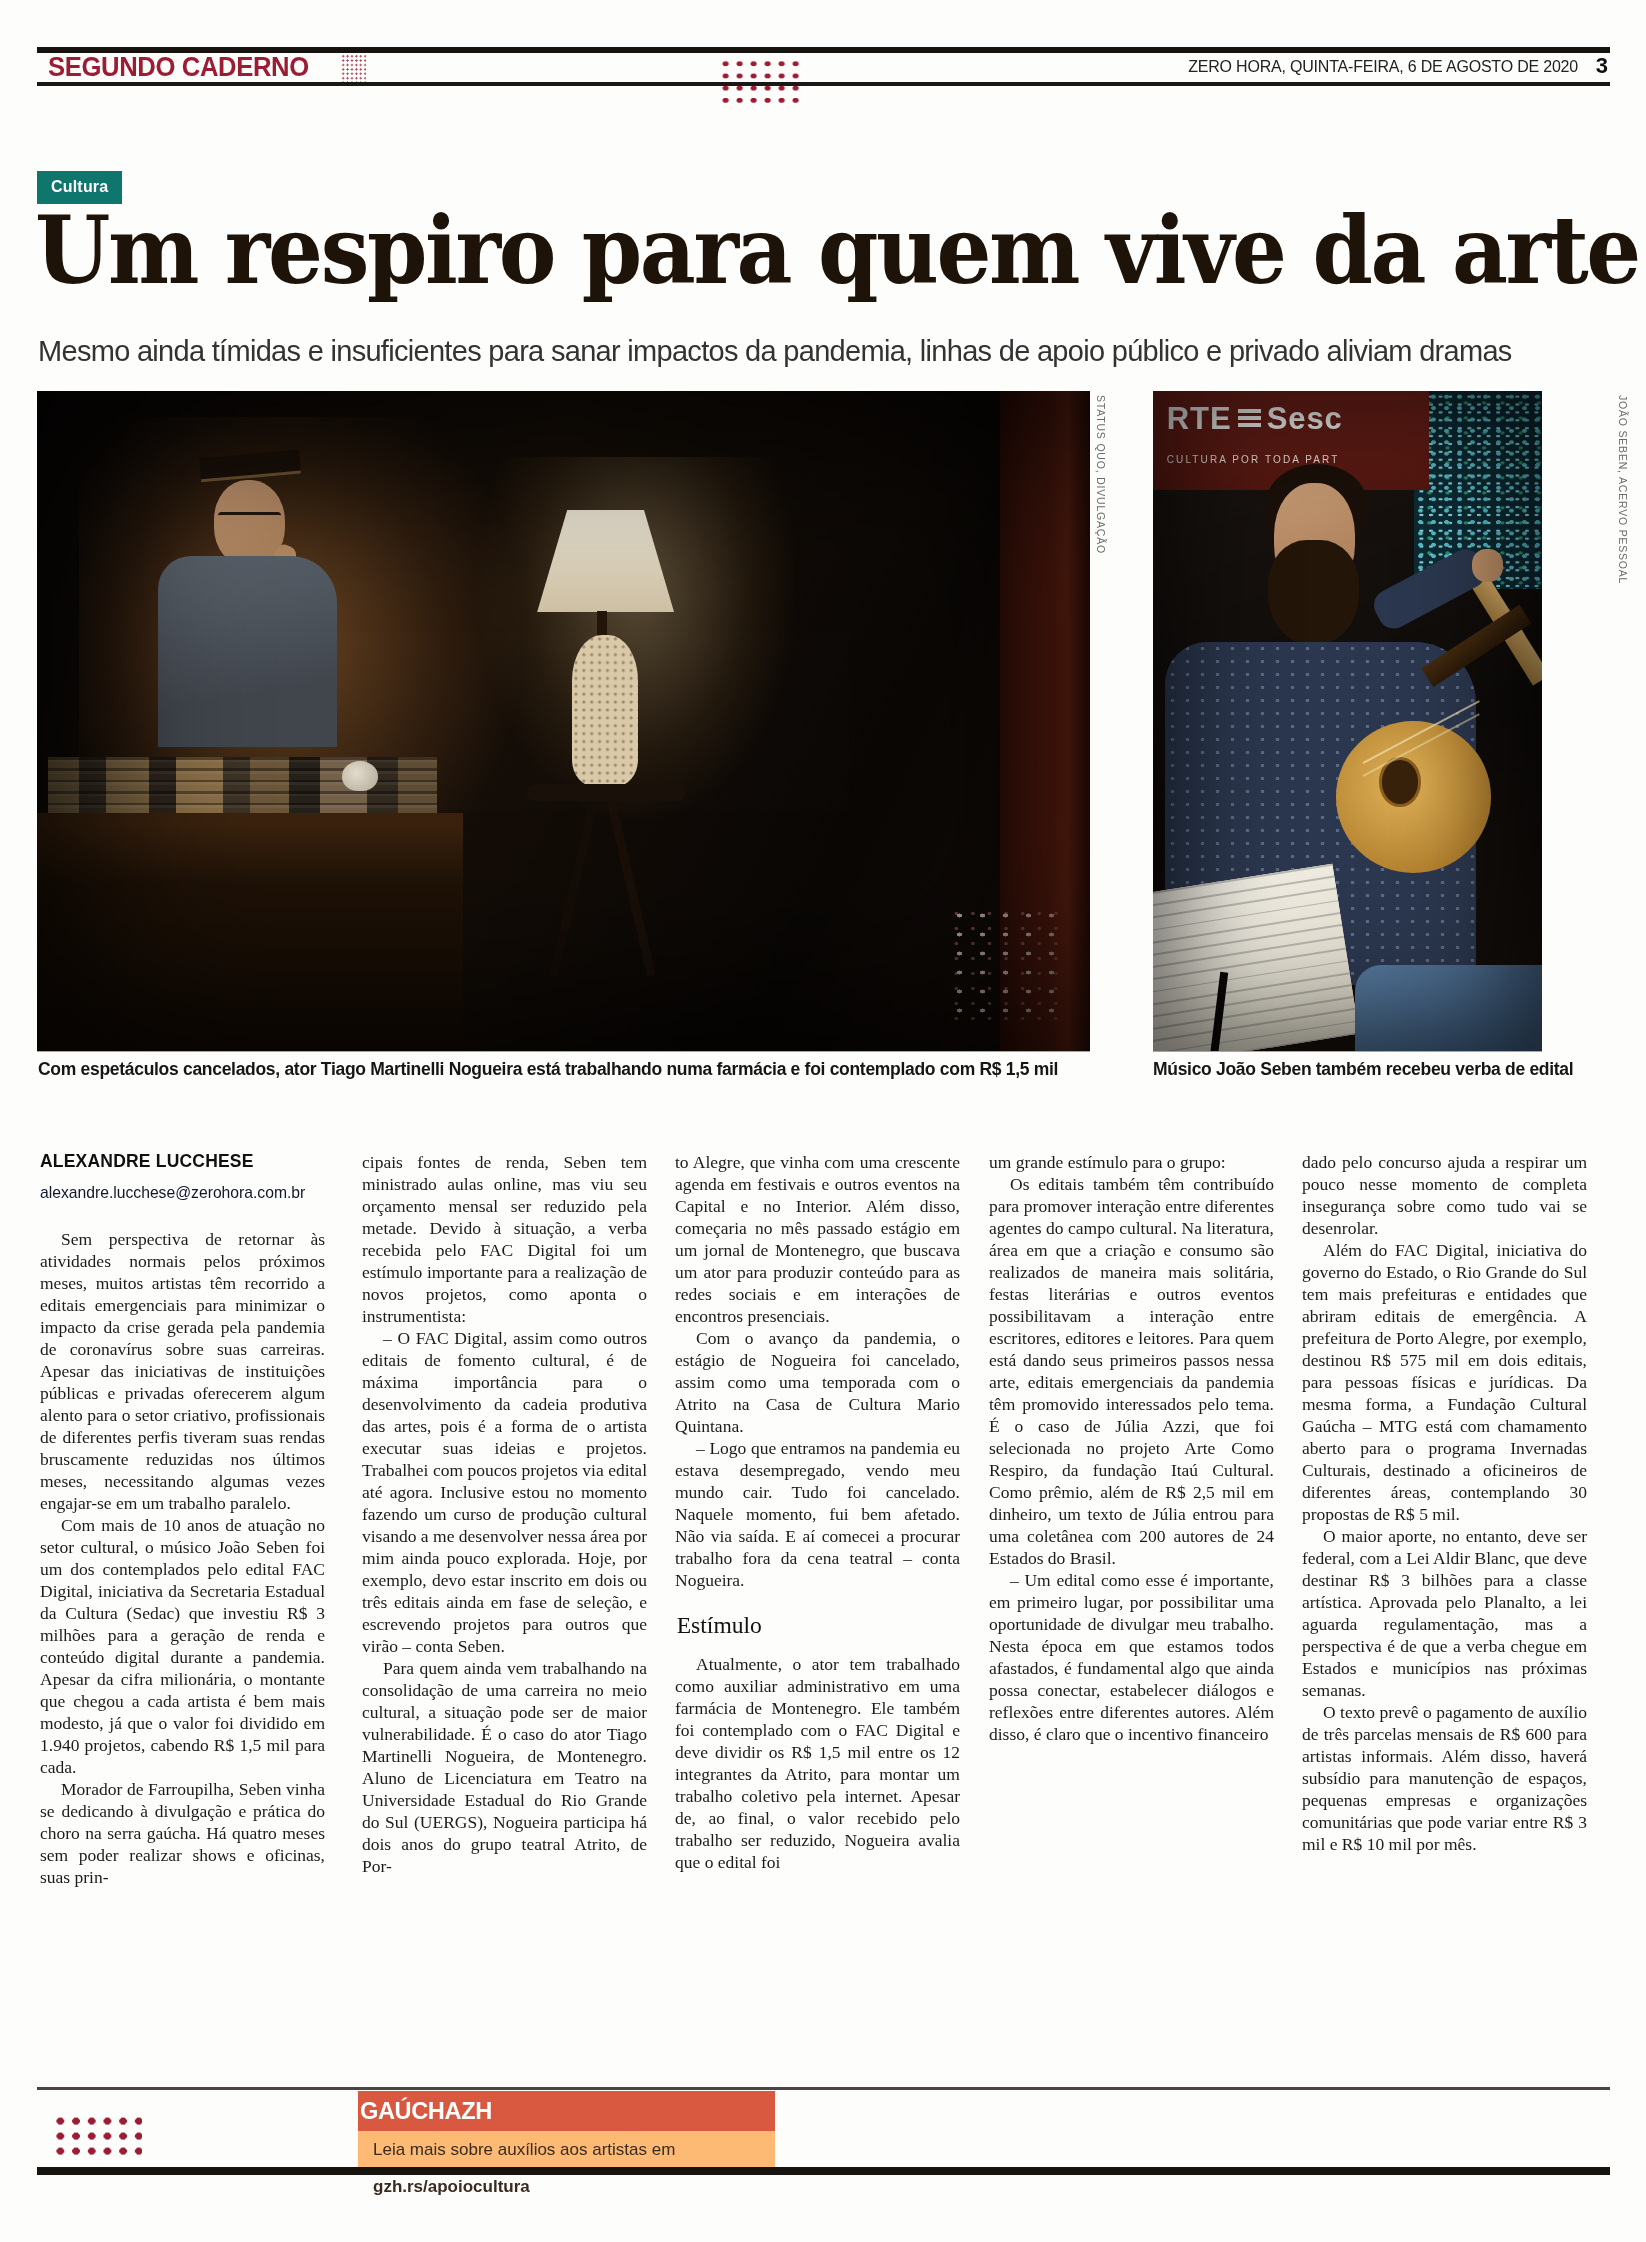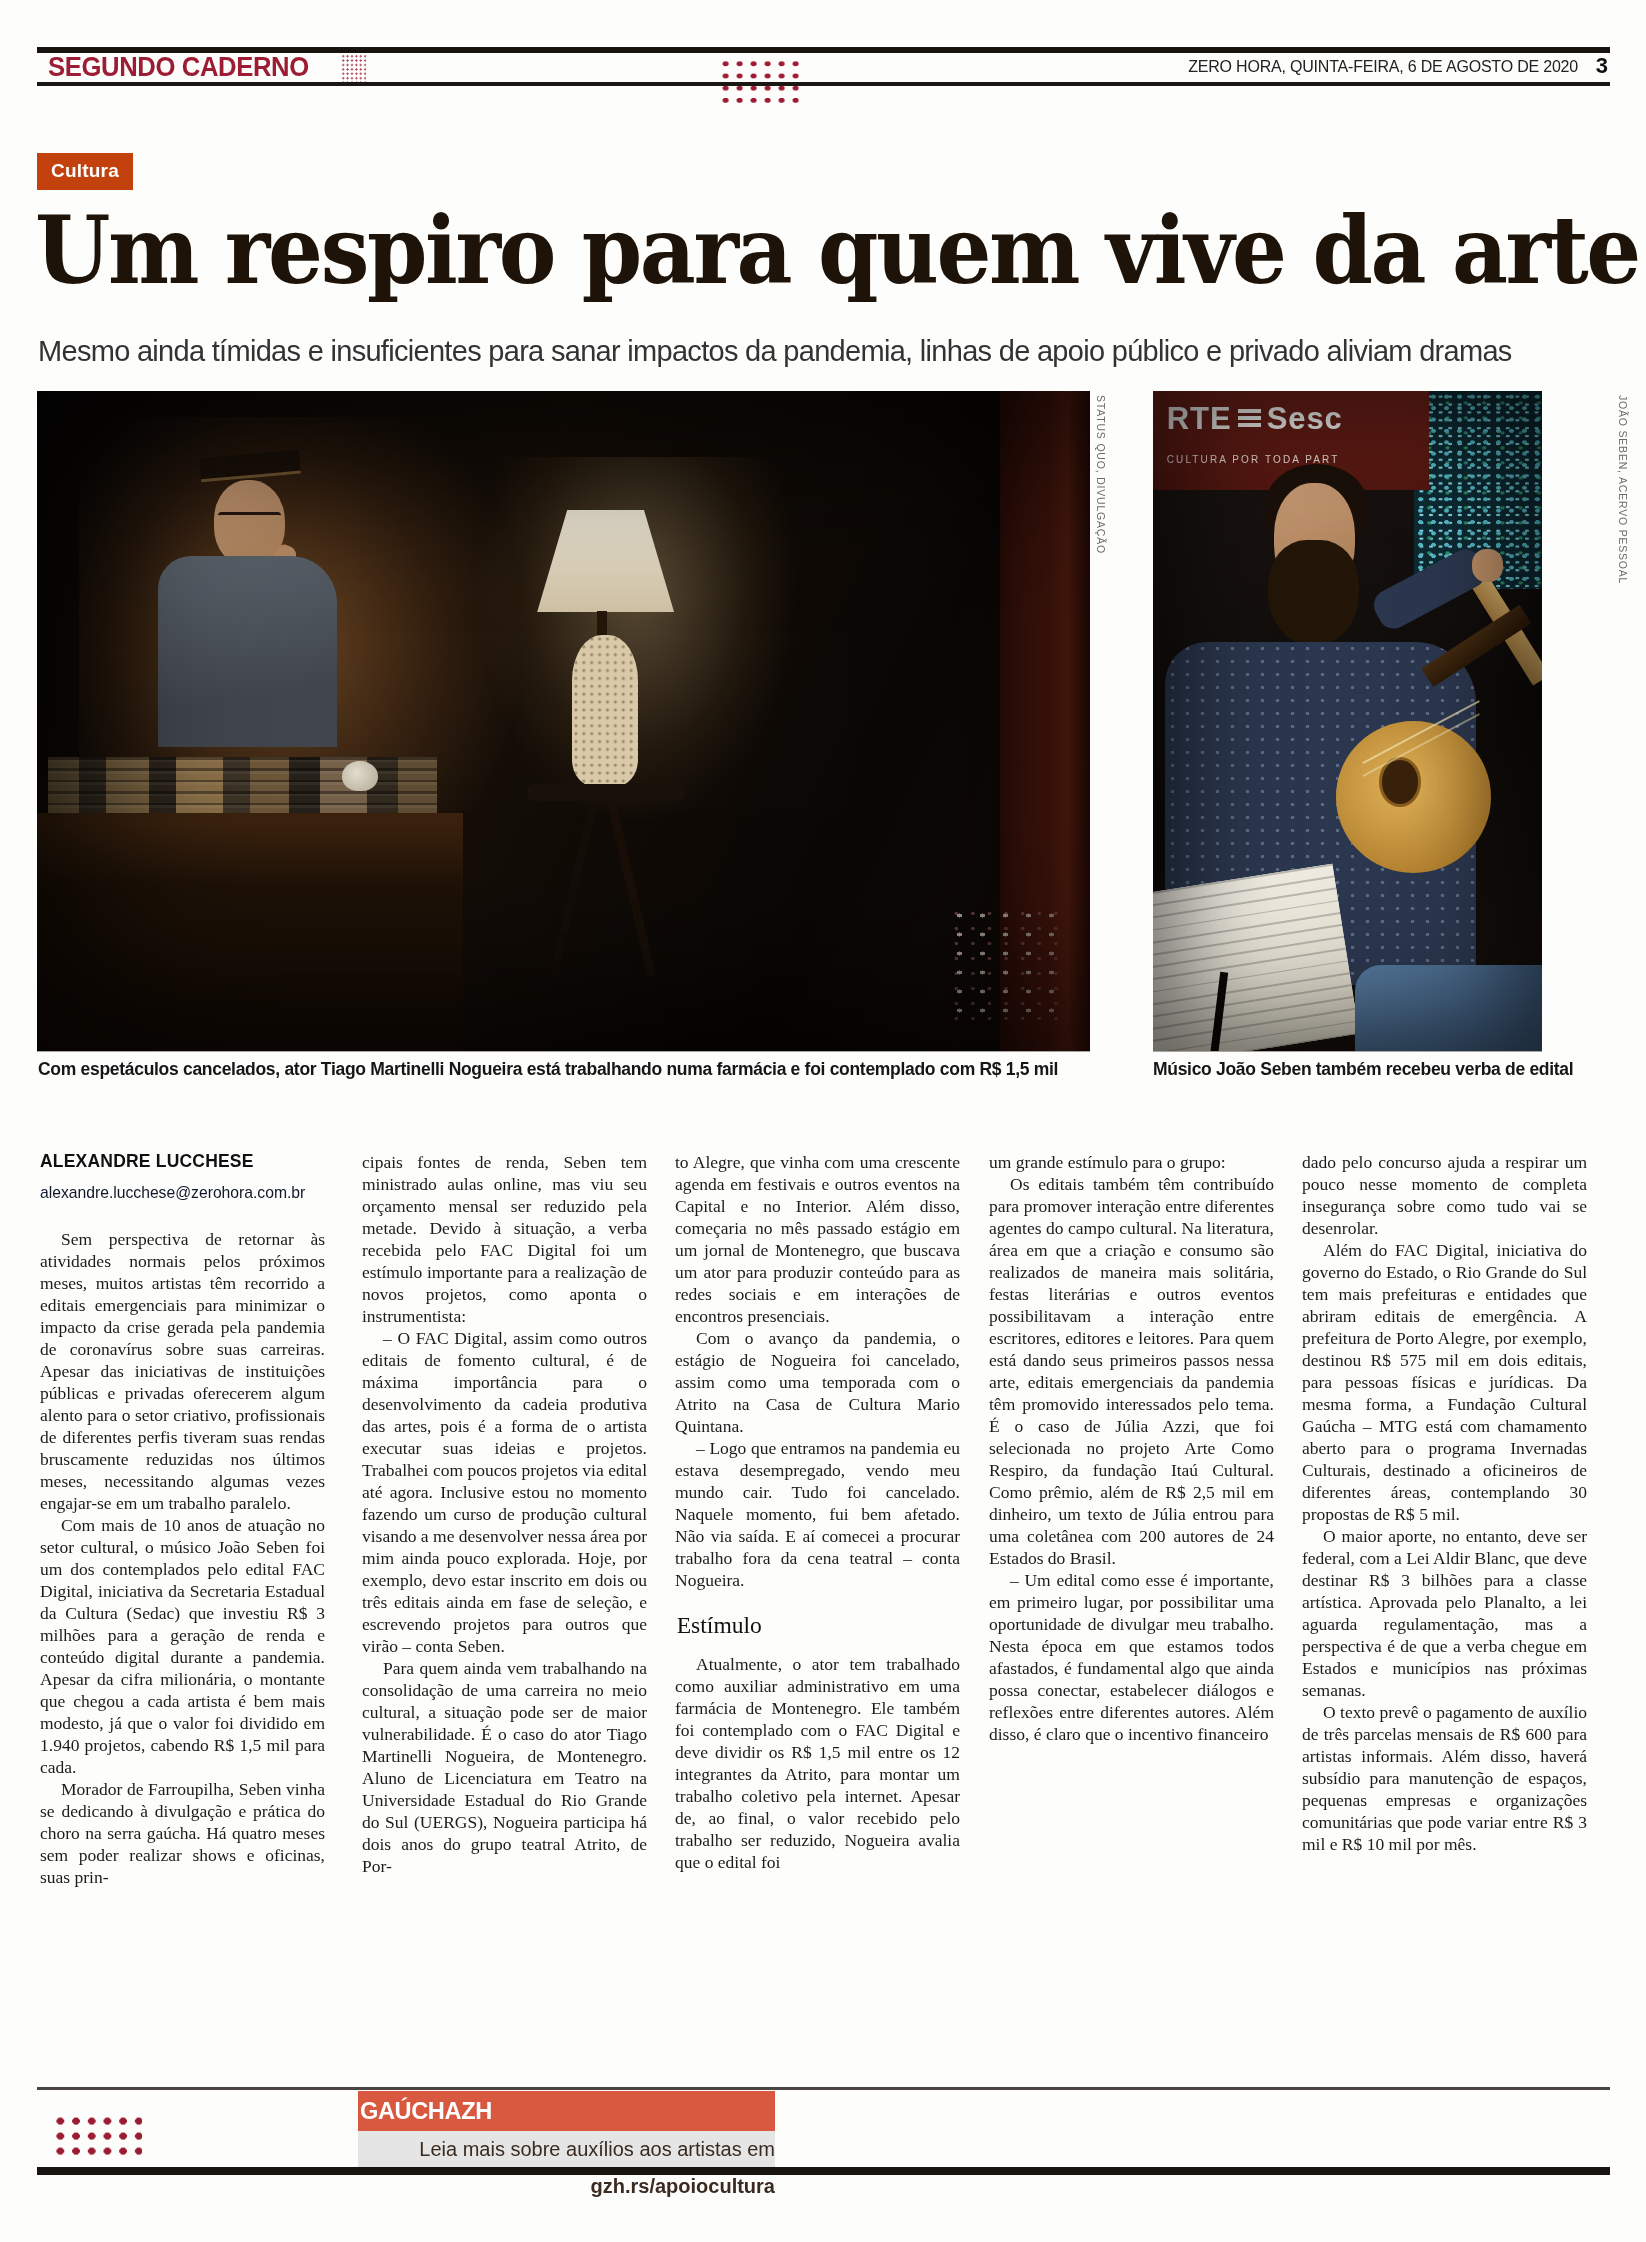--- a/index.html
+++ b/index.html
@@ -28,22 +28,22 @@
   .dots-center {
     left:716px; top:56px; width:86px; height:47px;
     background-image:radial-gradient(#9c1c33 2.7px, transparent 3.1px);
     background-size:14px 12.2px; background-position:2.6px 1.7px;
   }
   .dateline { right:68px; top:58px; font-size:16px; color:#222; letter-spacing:-0.2px; white-space:nowrap; }
   .page-number { right:38px; top:53px; font-size:22px; font-weight:700; color:#101010; }
 
   
   .kicker {
-    left:37px; top:153px; background:#c2410c; color:#fff;
-    font-size:19px; font-weight:700; padding:7px 14px 7.9px; letter-spacing:0.2px;
+    left:37px; top:171px; background:#0f766e; color:#fff;
+    font-size:16px; font-weight:700; padding:7px 14px 7.9px; letter-spacing:0.2px;
   }
   .headline {
     left:35px; top:201px; font-family:"DejaVu Serif", serif; font-weight:700;
     font-size:94px; line-height:1.05; letter-spacing:-2.6px; color:#1e1308;
     transform:scaleX(.92); transform-origin:0 0; white-space:nowrap;
   }
   .subhead {
     left:38px; top:335px; font-size:29px; letter-spacing:-0.7px; color:#333; white-space:nowrap;
   }
 
@@ -144,21 +144,21 @@
     left:49px; top:2111px; width:93px; height:45px;
     background-image:radial-gradient(#9c1c33 3.7px, transparent 4px);
     background-size:15.7px 15px; background-position:3.5px 2.6px;
   }
   .gzh-banner { left:358px; top:2091px; width:417px; }
   .gzh-brand {
     height:40px; background:#d8593f; color:#fff; font-weight:700; font-size:23.6px;
     line-height:40px; padding-left:2px; letter-spacing:-0.4px;
   }
   .gzh-link {
-    height:37px; background:#e5e5e5; color:#3a2a20; font-size:20px; line-height:37px; padding-left:15px;text-align:right;
+    height:37px; background:#fdba74; color:#3a2a20; font-size:17px; line-height:37px; padding-left:15px;
   }
   .gzh-link b { font-weight:700; }
   .rule-bottom { top:2167px; height:7.9px; background:#17130f; }
 </style>
 </head>
 <body>
 
 <div class="page">
 
   <div class="rule rule-top"></div>

